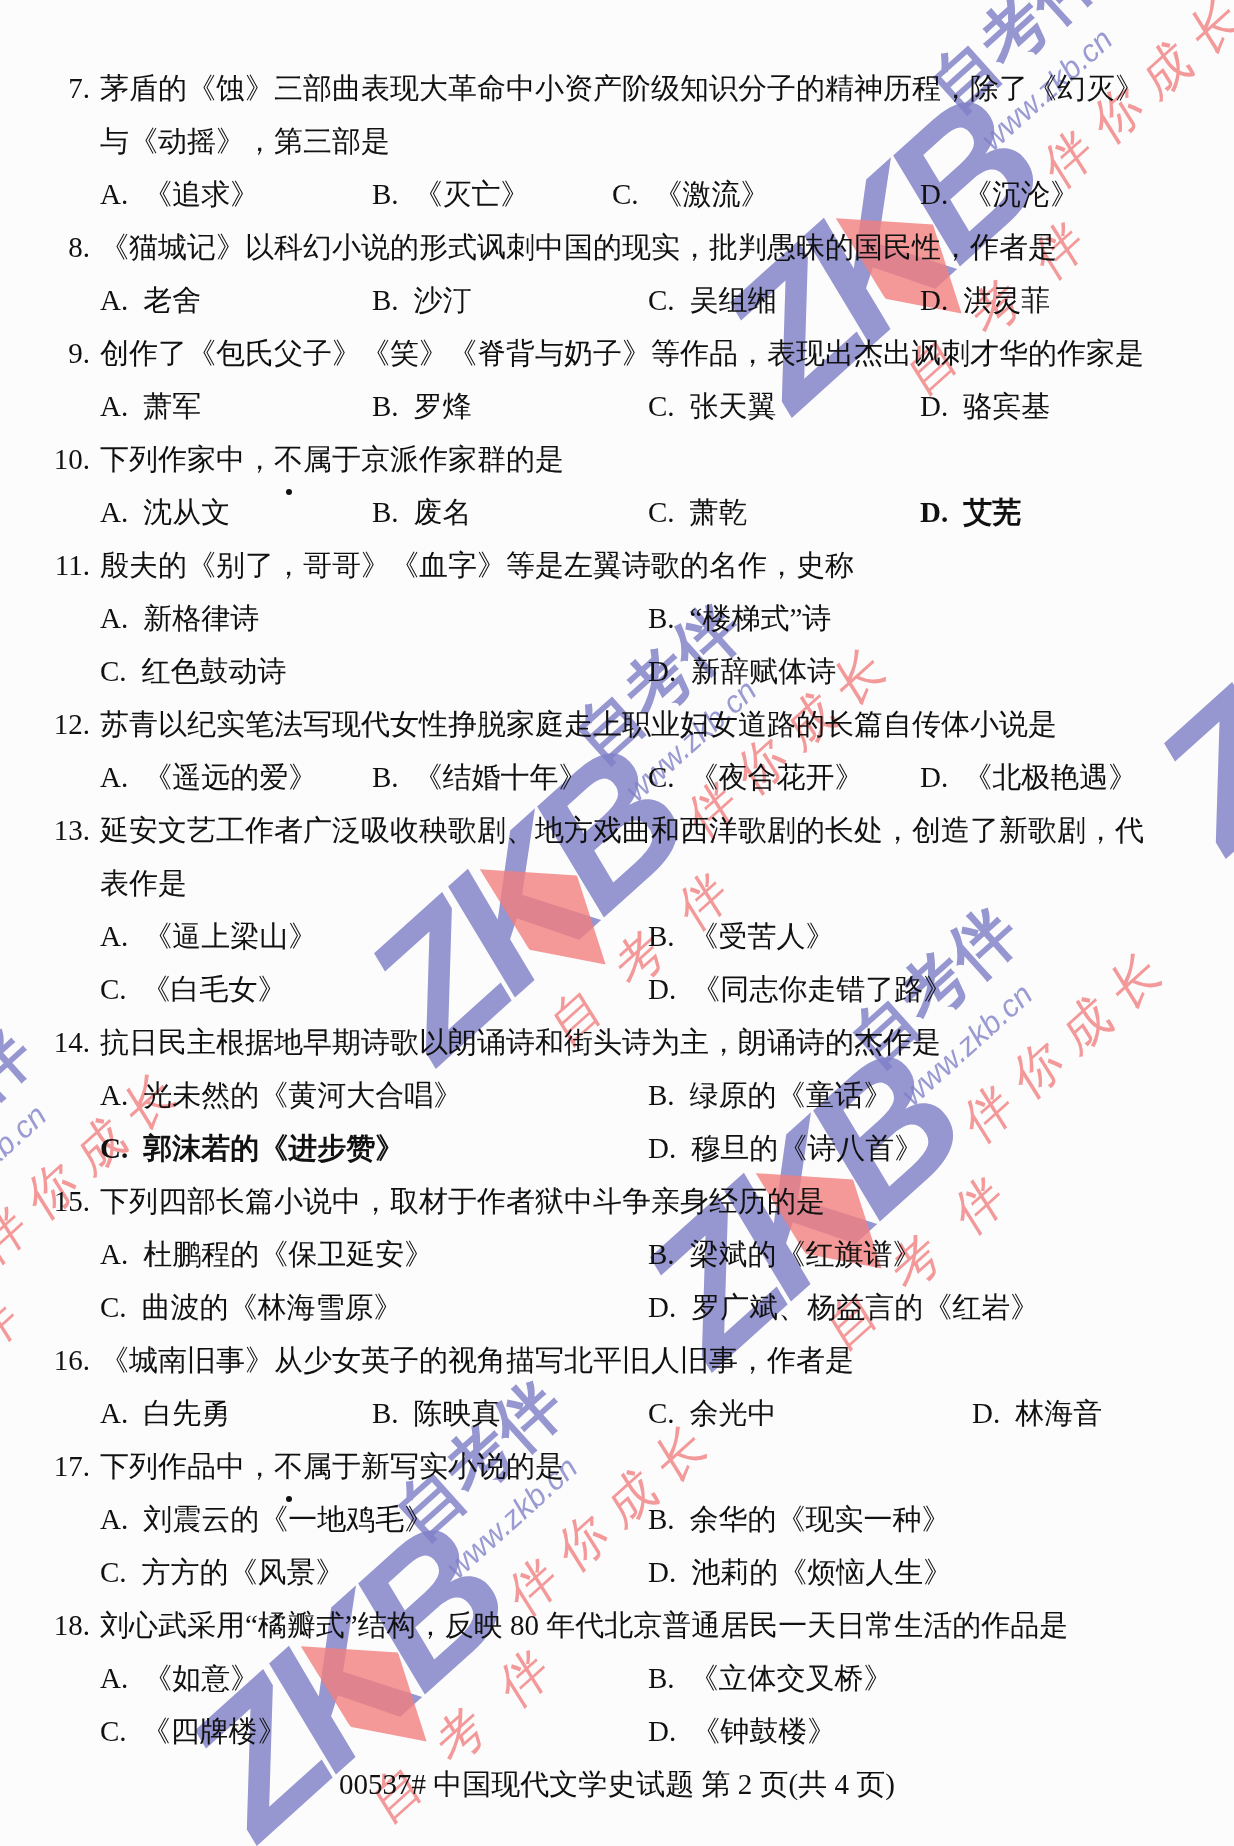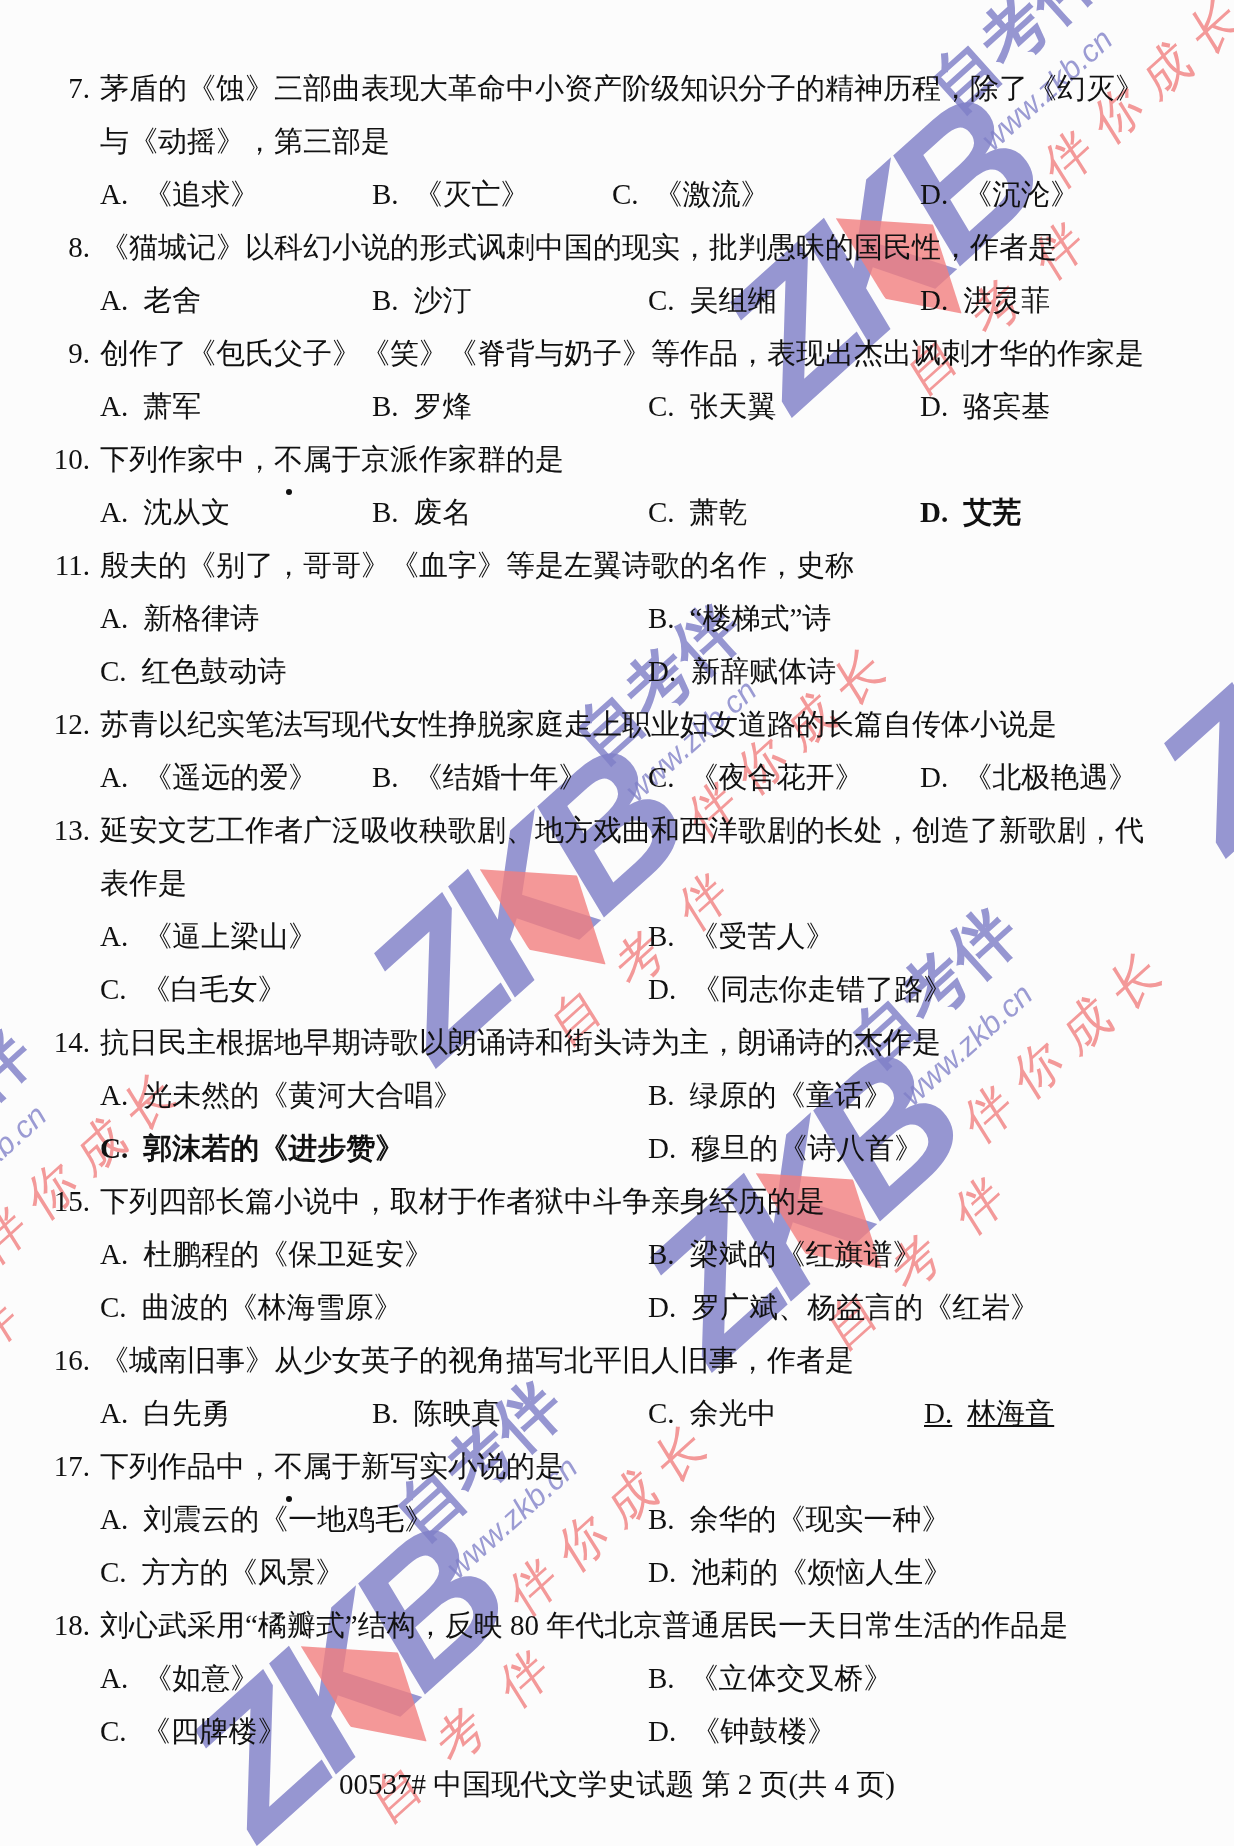--- a/index.html
+++ b/index.html
@@ -174,21 +174,21 @@
             <span class="opt" style="left: 648px;"><span class="opt-label">D.</span><span class="opt-text">罗广斌、杨益言的《红岩》</span></span>
             <span class="opt" style="left: 100px;"><span class="opt-label">C.</span><span class="opt-text">曲波的《林海雪原》</span></span>
           </div>
         </div>
         <div class="question">
           <div class="q-line"><span class="q-num">16.</span><span>《城南旧事》从少女英子的视角描写北平旧人旧事，作者是</span></div>
           <div class="opt-row">
             <span class="opt" style="left: 100px;"><span class="opt-label">A.</span><span class="opt-text">白先勇</span></span>
             <span class="opt" style="left: 372px;"><span class="opt-label">B.</span><span class="opt-text">陈映真</span></span>
             <span class="opt" style="left: 648px;"><span class="opt-label">C.</span><span class="opt-text">余光中</span></span>
-            <span class="opt" style="left: 924px; text-decoration: underline;"><span class="opt-label">D.</span><span class="opt-text">林海音</span></span>
+            <span class="opt" style="left: 972px;"><span class="opt-label">D.</span><span class="opt-text">林海音</span></span>
           </div>
         </div>
         <div class="question">
           <div class="q-line"><span class="q-num">17.</span><span>下列作品中，</span><span class="em">不</span><span>属于新写实小说的是</span></div>
           <div class="opt-row">
             <span class="opt" style="left: 100px;"><span class="opt-label">A.</span><span class="opt-text">刘震云的《一地鸡毛》</span></span>
             <span class="opt" style="left: 648px;"><span class="opt-label">B.</span><span class="opt-text">余华的《现实一种》</span></span>
           </div>
           <div class="opt-row">
             <span class="opt" style="left: 100px;"><span class="opt-label">C.</span><span class="opt-text">方方的《风景》</span></span>

